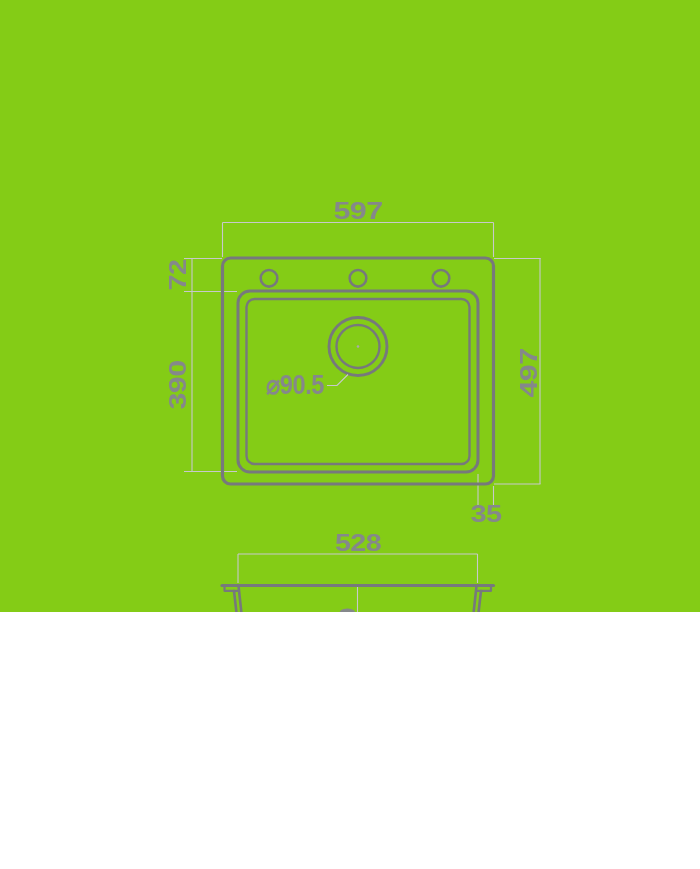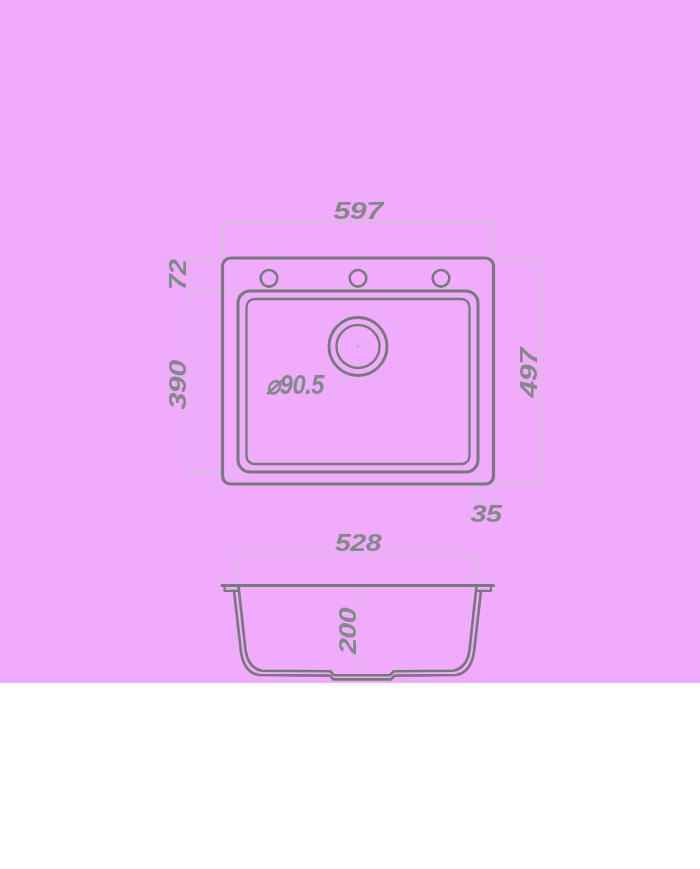--- a/index.html
+++ b/index.html
@@ -1,22 +1,21 @@
 <!DOCTYPE html>
 <html><head>
 <meta charset="utf-8">
 <style>
   html,body{margin:0;padding:0;background:#ffffff;}
   .canvas{
     position:relative;
-    width:700px;height:683px;
-    background:#f0abfc;
+    width:700px;height:612px;
+    background:#84cc16;
     overflow:hidden;
     font-family:"Liberation Sans",sans-serif;
-    font-style:italic;
   }
   svg{position:absolute;left:0;top:0;}
   .thin{stroke:#c7c9cb;stroke-width:1.1;fill:none;}
   .thick{stroke:#77797c;fill:none;stroke-linecap:round;stroke-linejoin:round;}
   .dim-text{
     font-family:"Liberation Sans",sans-serif;
     font-weight:700;
     font-size:24px;
     fill:#85888b;
     letter-spacing:-0.5px;

